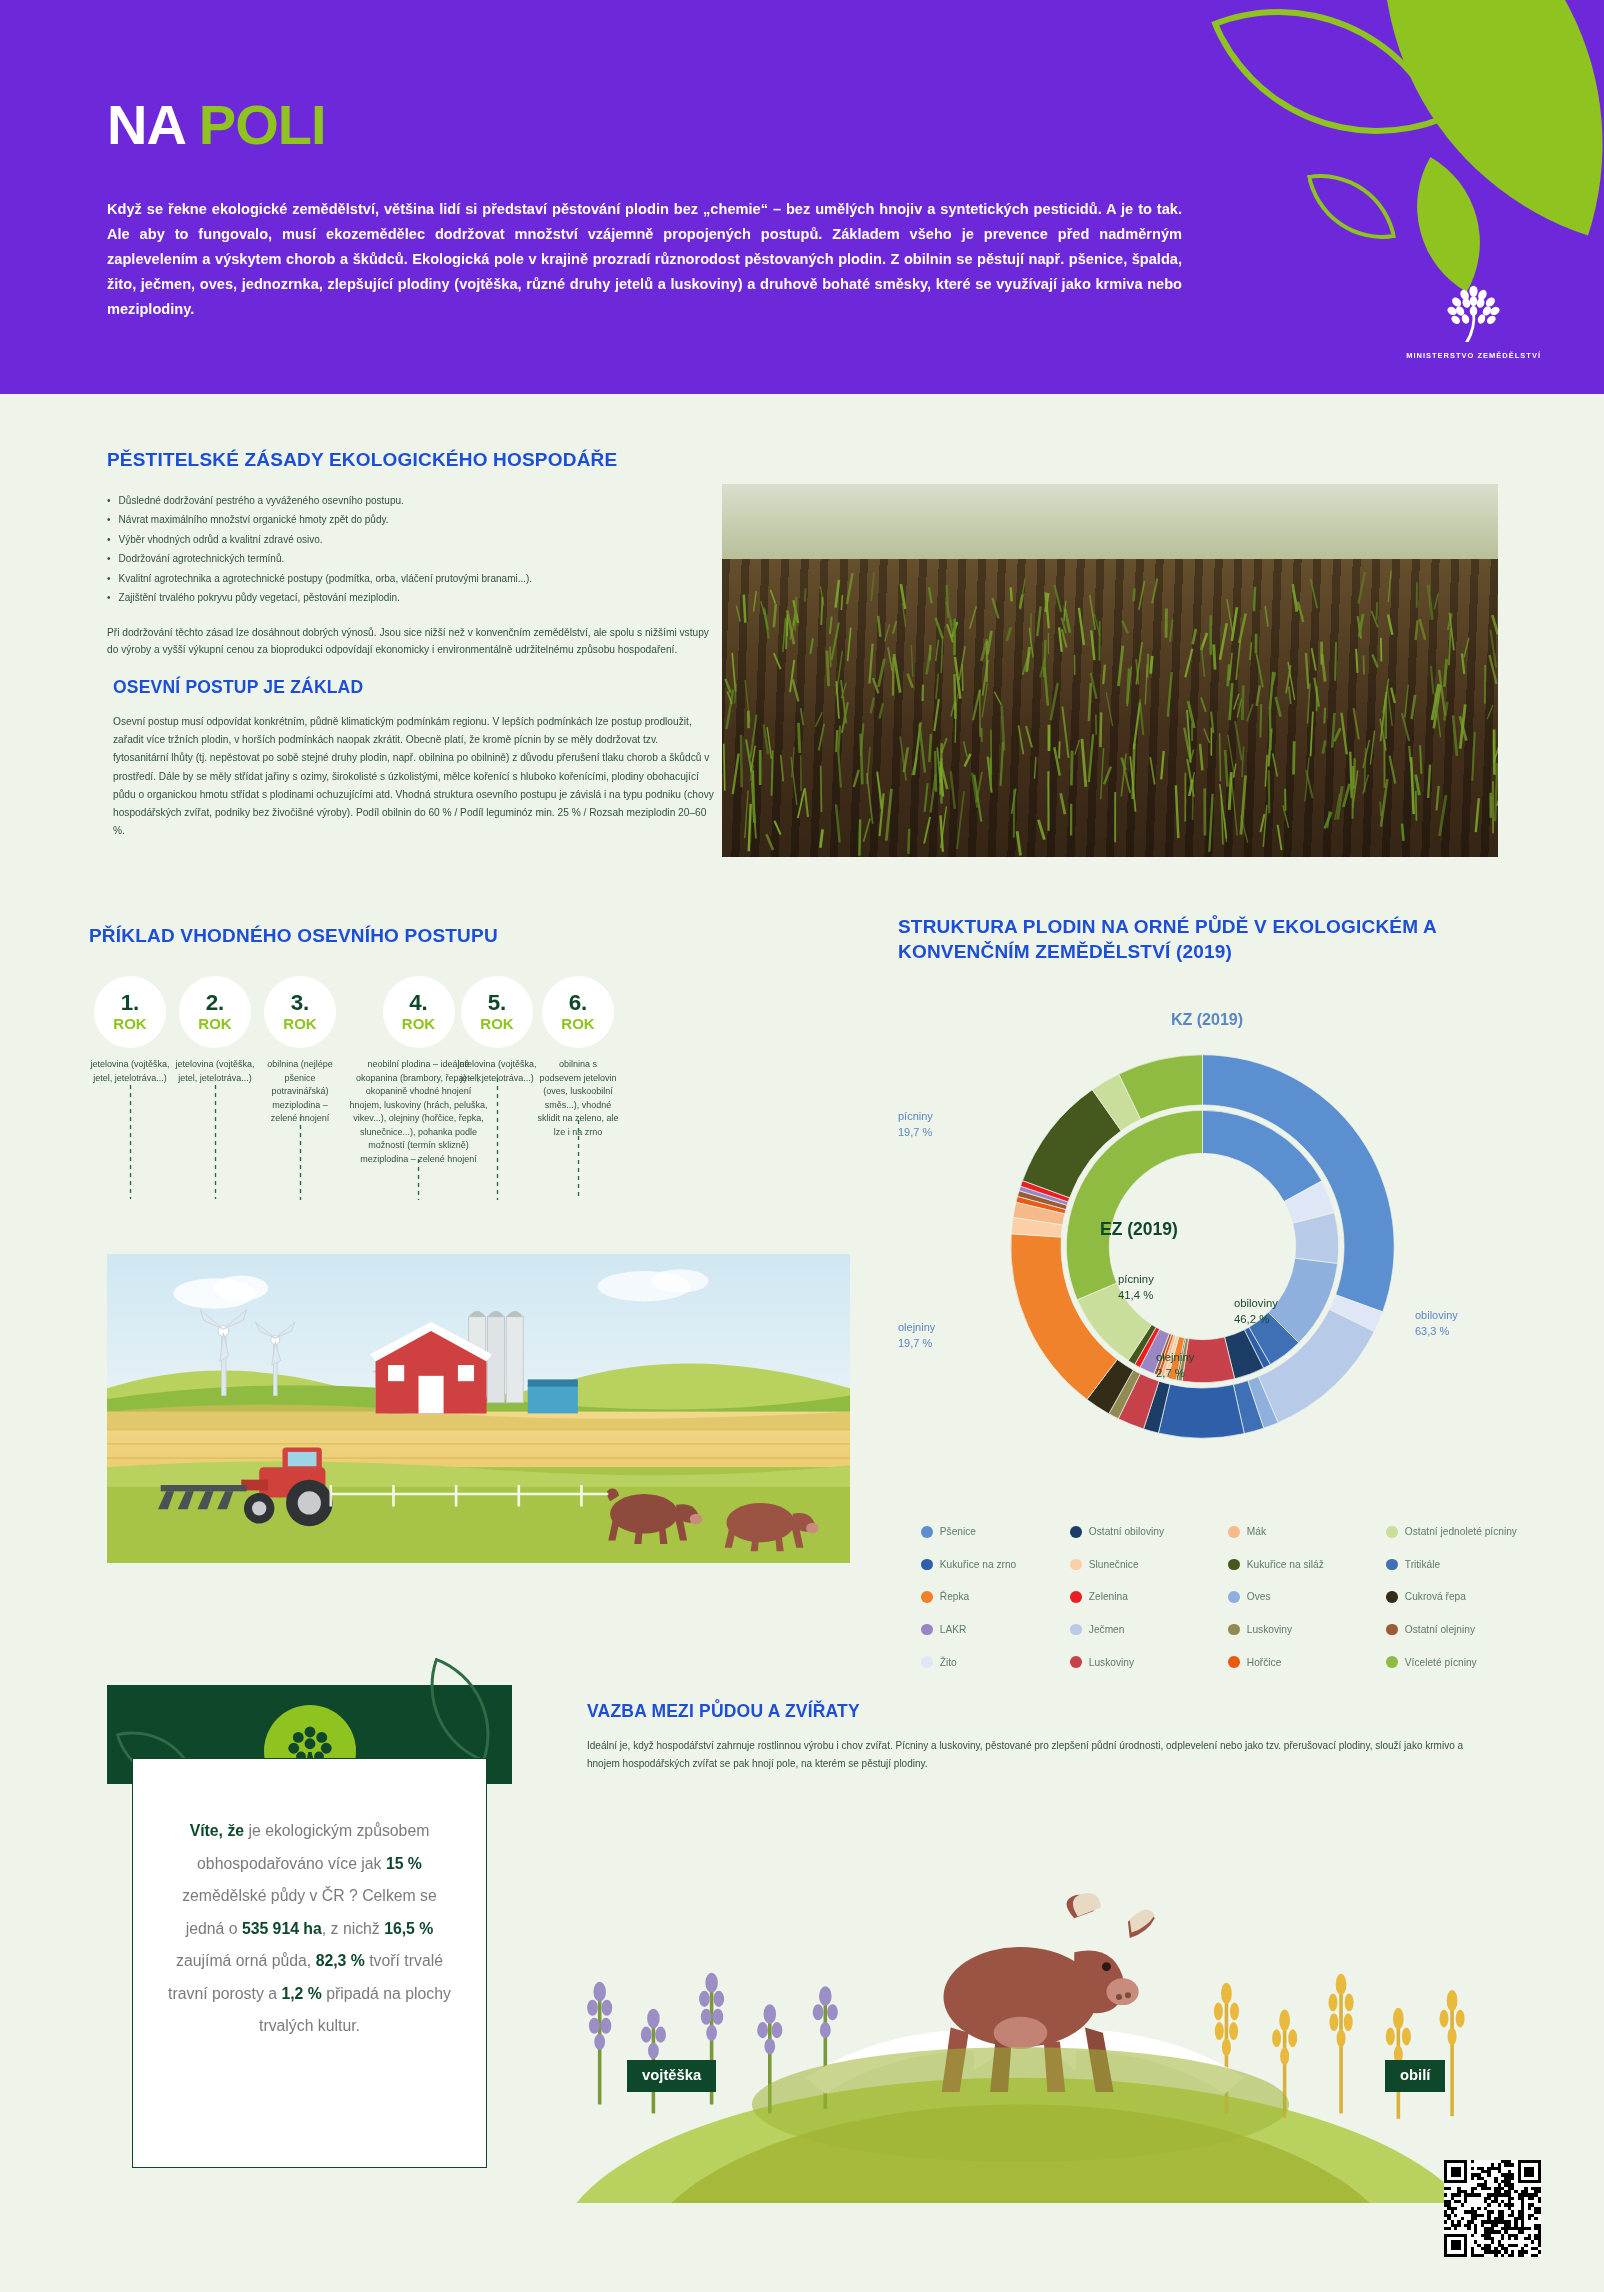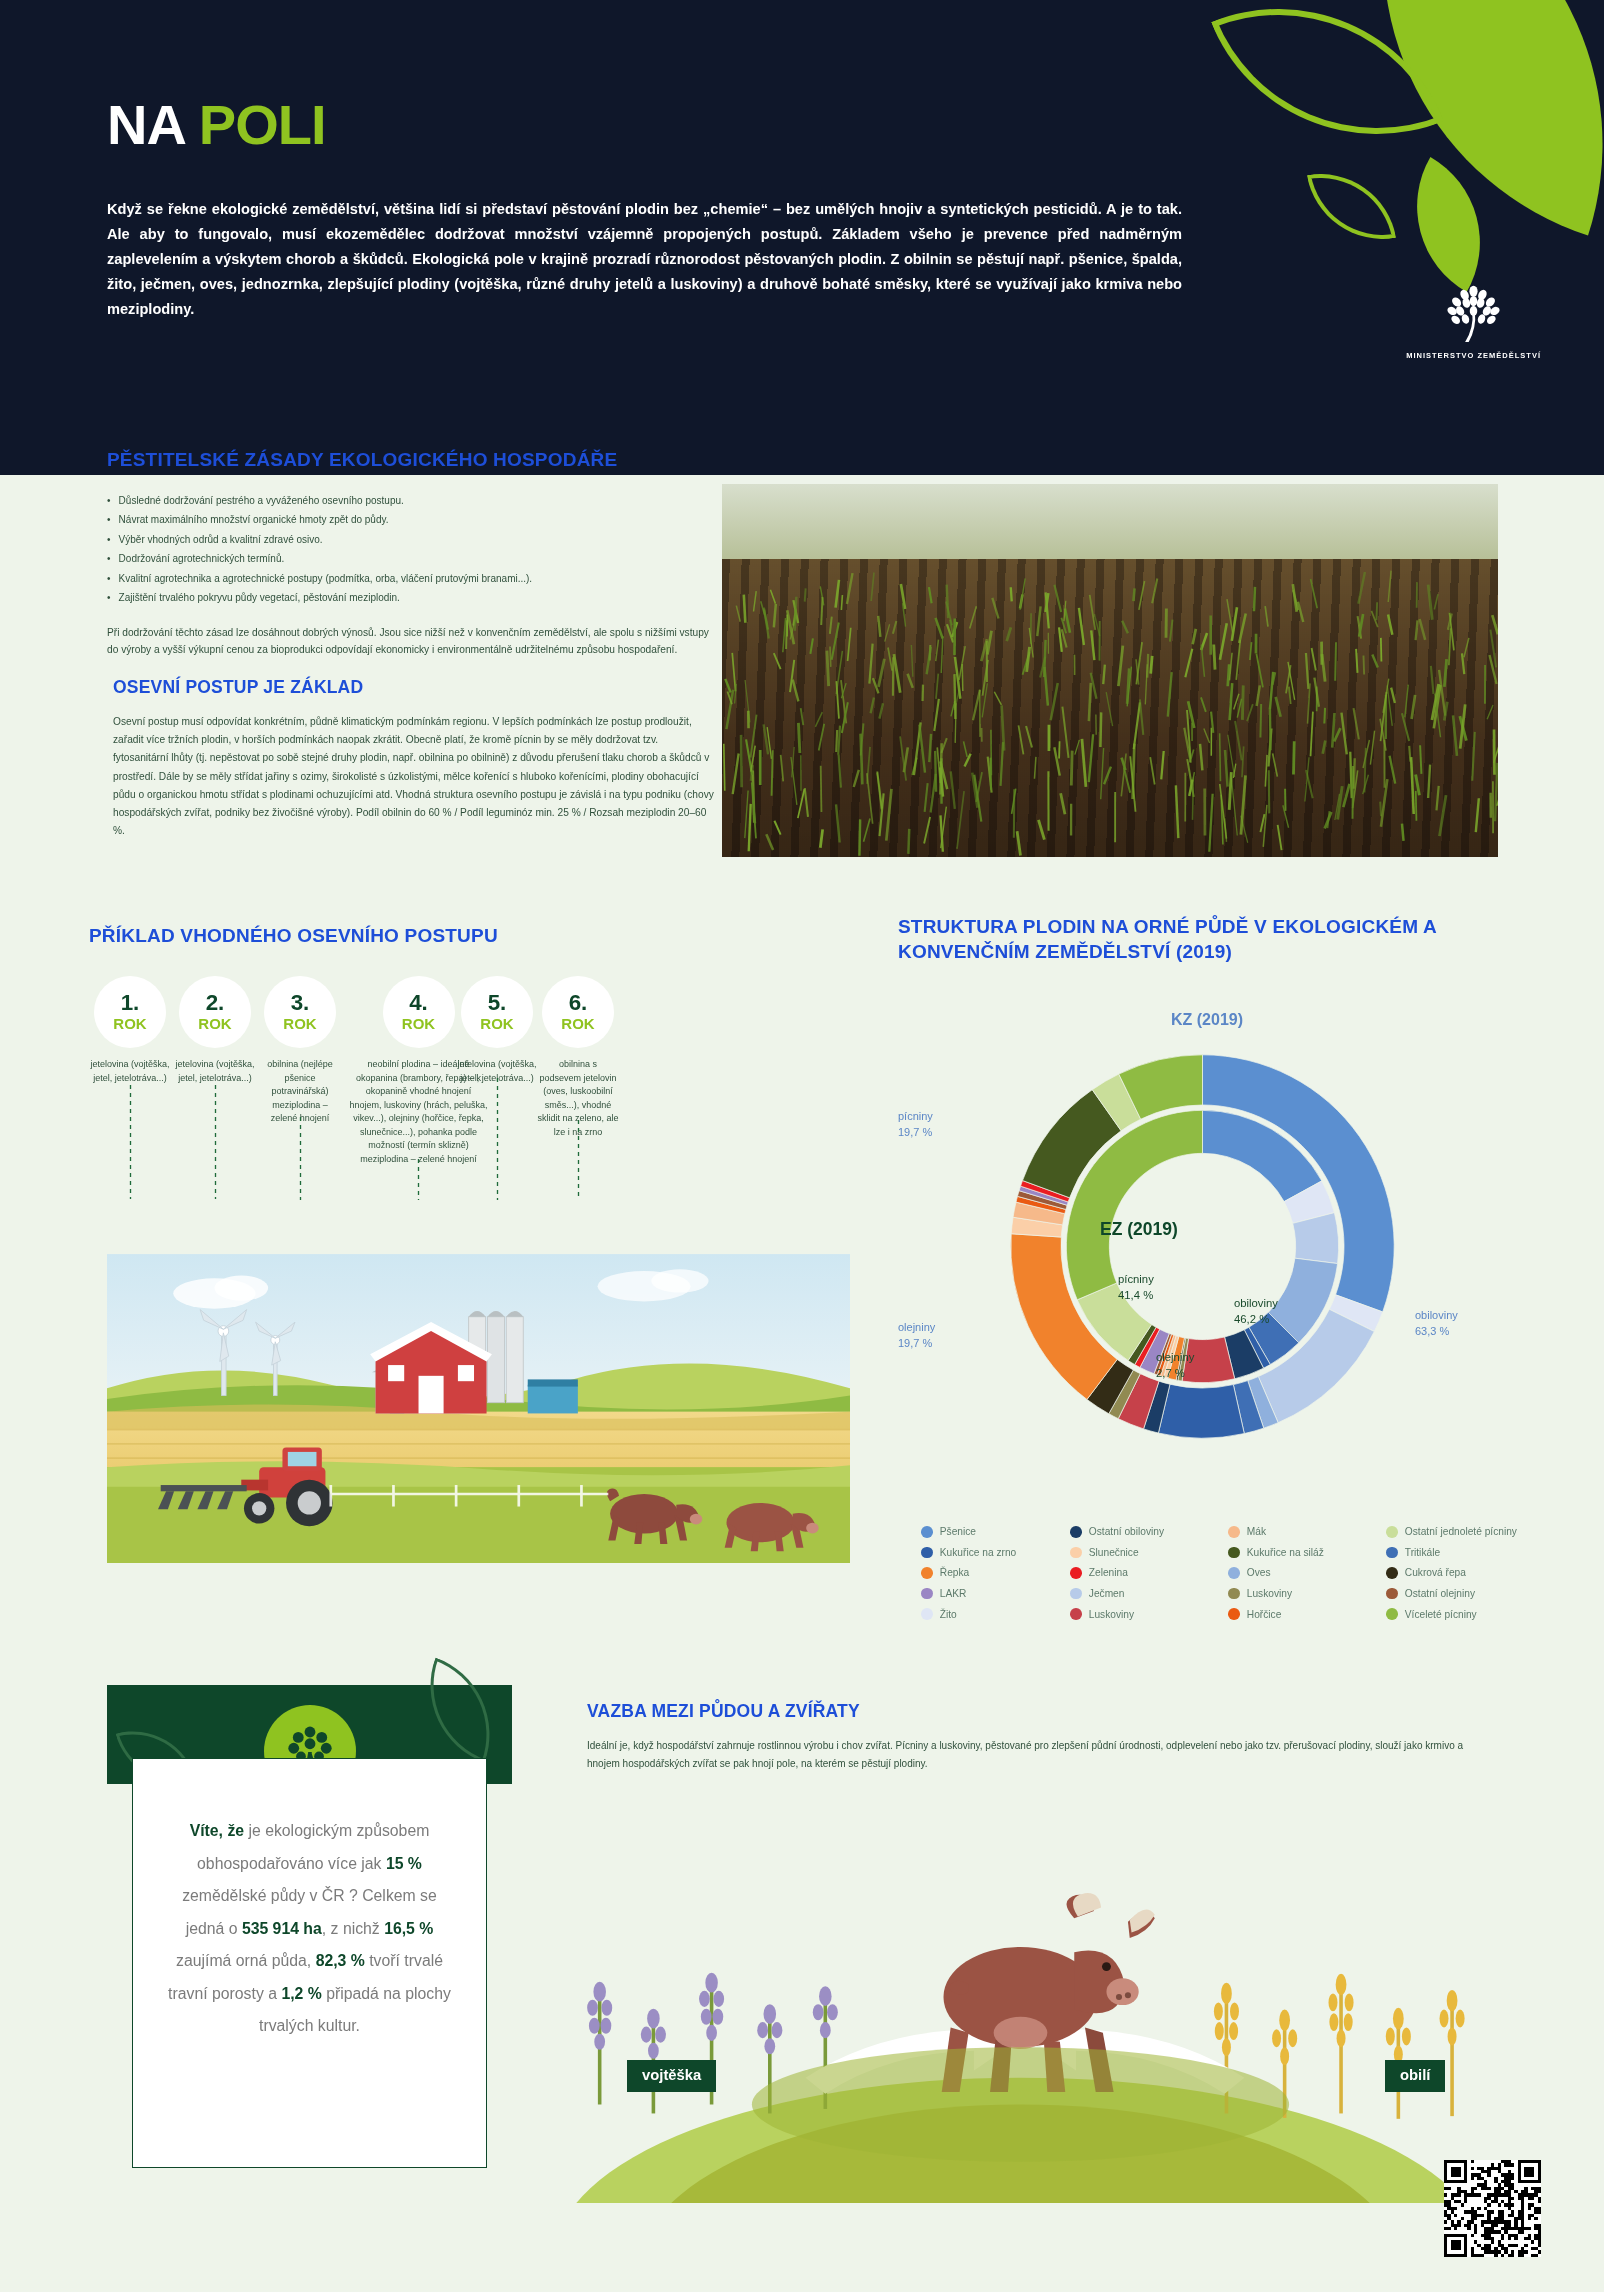--- a/index.html
+++ b/index.html
@@ -7,22 +7,22 @@
   body {
     font-family: "Liberation Sans", sans-serif;
     background: #eef4ea;
     position: relative;
     overflow: hidden;
   }
 
   
   .header {
     position: absolute; left: 0; top: 0;
-    width: 1605px; height: 475px;
-    background: #0f172a;
+    width: 1605px; height: 394px;
+    background: #6d28d9;
     overflow: hidden;
   }
   .leaf-a {
     position: absolute; right: -36px; top: -99px;
     width: 296px; height: 296px;
     background: #8fc320;
     border-radius: 0 100% 0 100%;
     transform: rotate(18deg);
   }
   .leaf-b {
@@ -153,21 +153,21 @@
   .lbl.inner { font-size: 11.3px; color: #1a4a2c; }
   .ez-title {
     position: absolute; font-size: 17.5px; font-weight: 800; color: #0e472a;
   }
 
   
   .legend {
     position: absolute; left: 921px; top: 1526px;
     width: 627px;
     display: grid; grid-template-columns: 149px 158px 158px 163px;
-    row-gap: 9px;
+    row-gap: 21px;
   }
   .lg-item { display: flex; align-items: center; gap: 7.2px; }
   .lg-dot { width: 11.6px; height: 11.6px; border-radius: 50%; flex: none; }
   .lg-txt { font-size: 10.2px; color: #5d7a6b; white-space: nowrap; }
 
   
   .vite-box {
     position: absolute; left: 107px; top: 1685px;
     width: 405px; height: 484px;
   }

